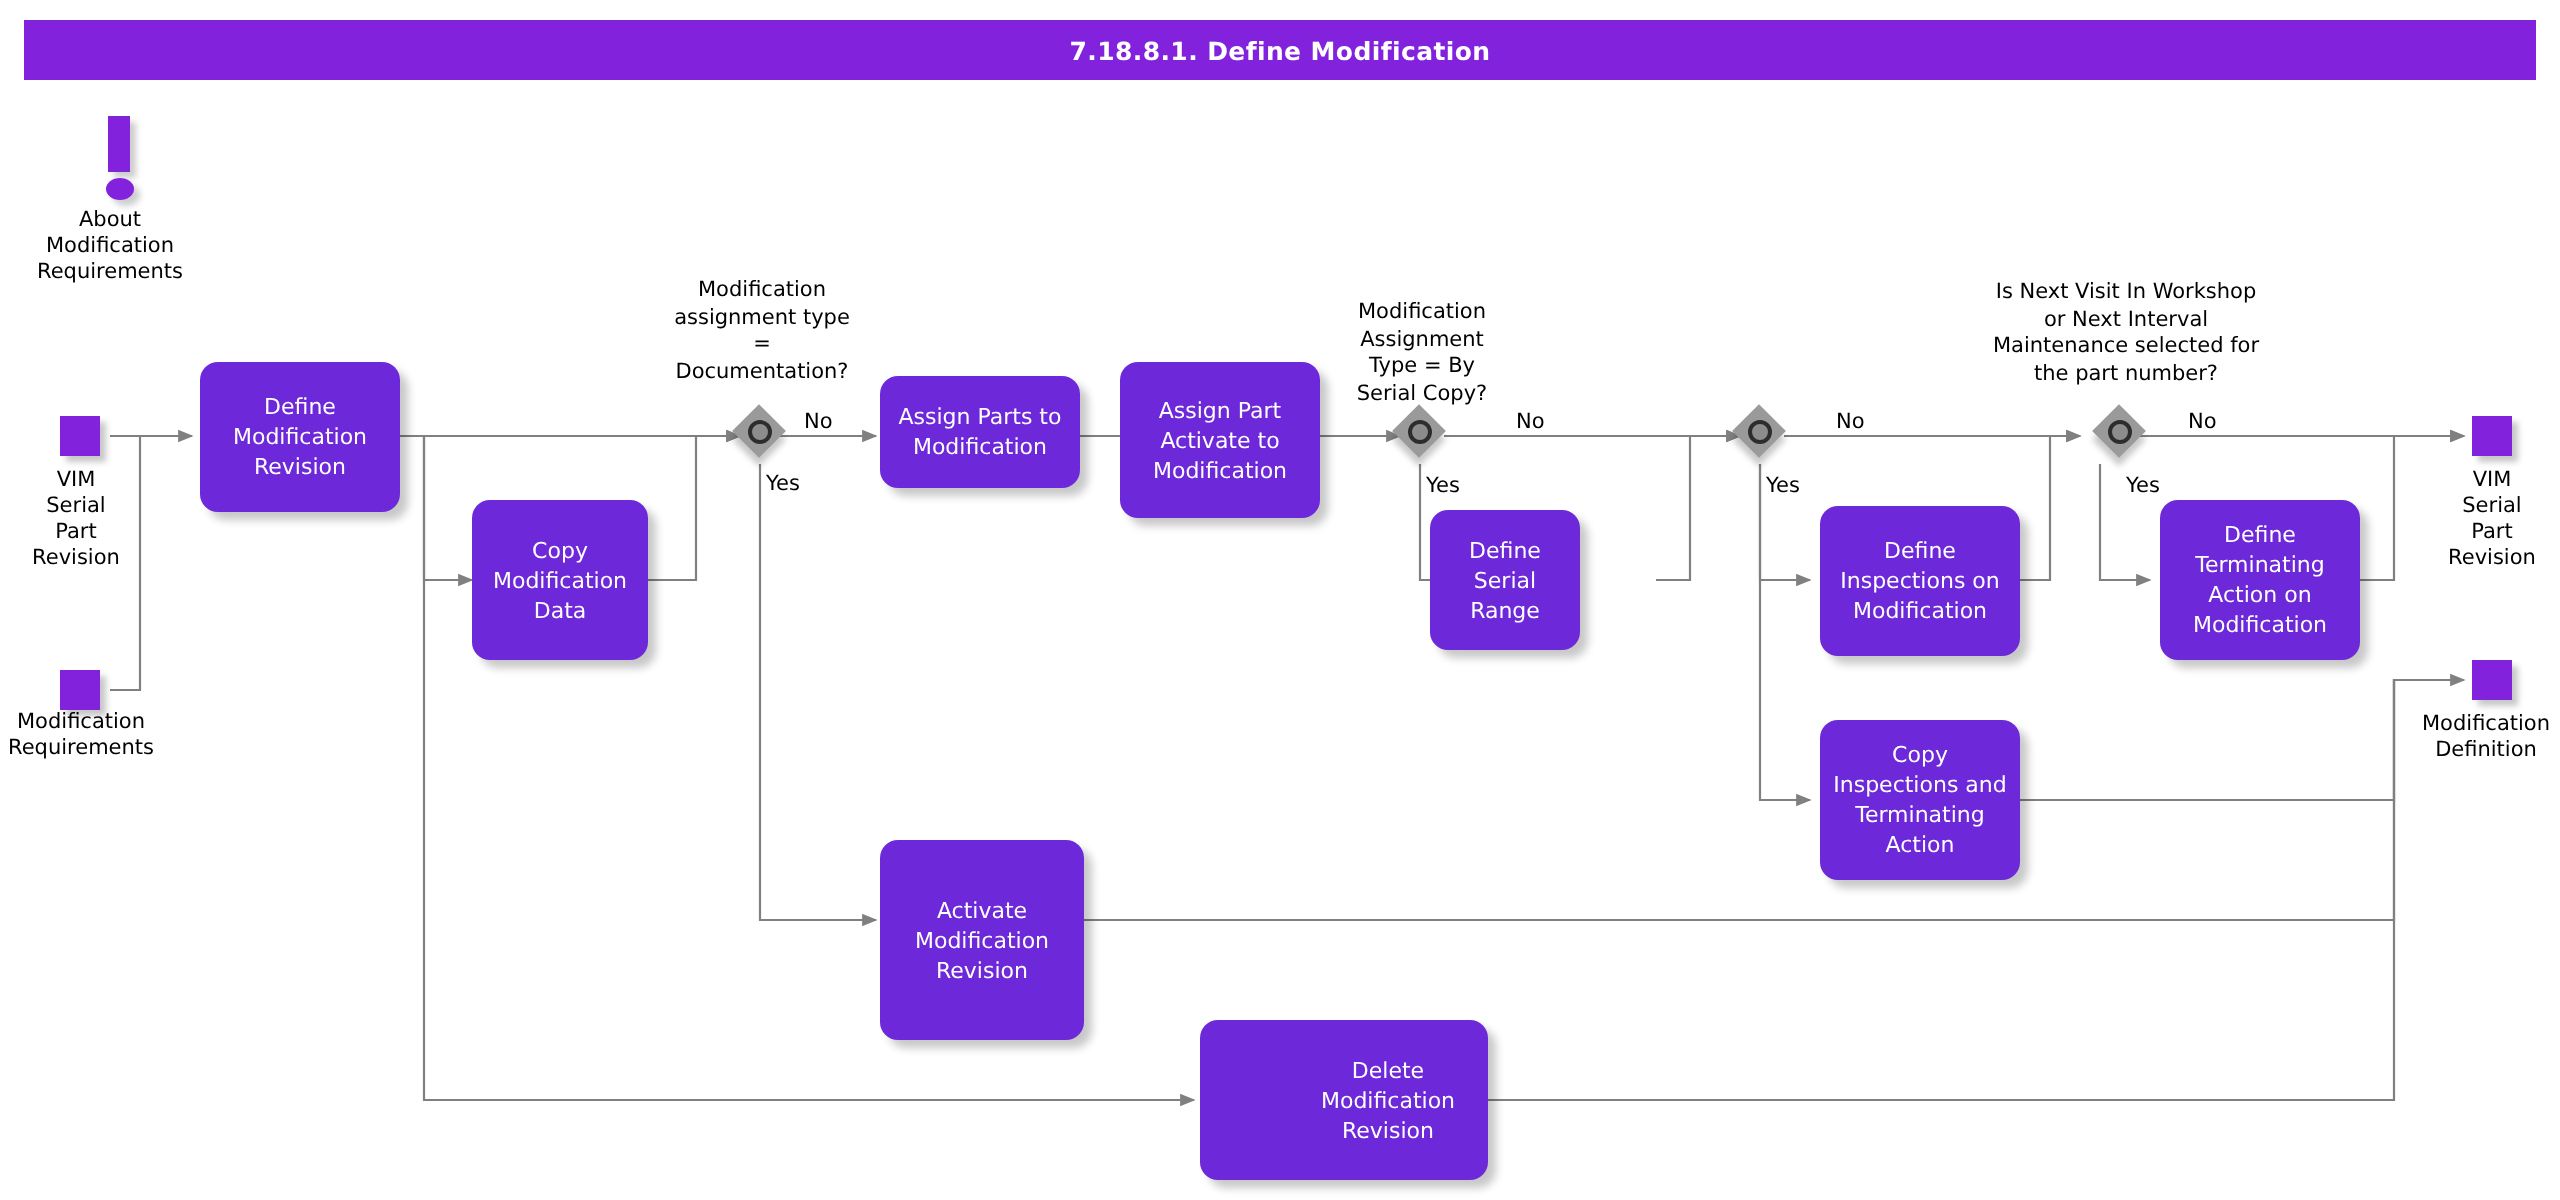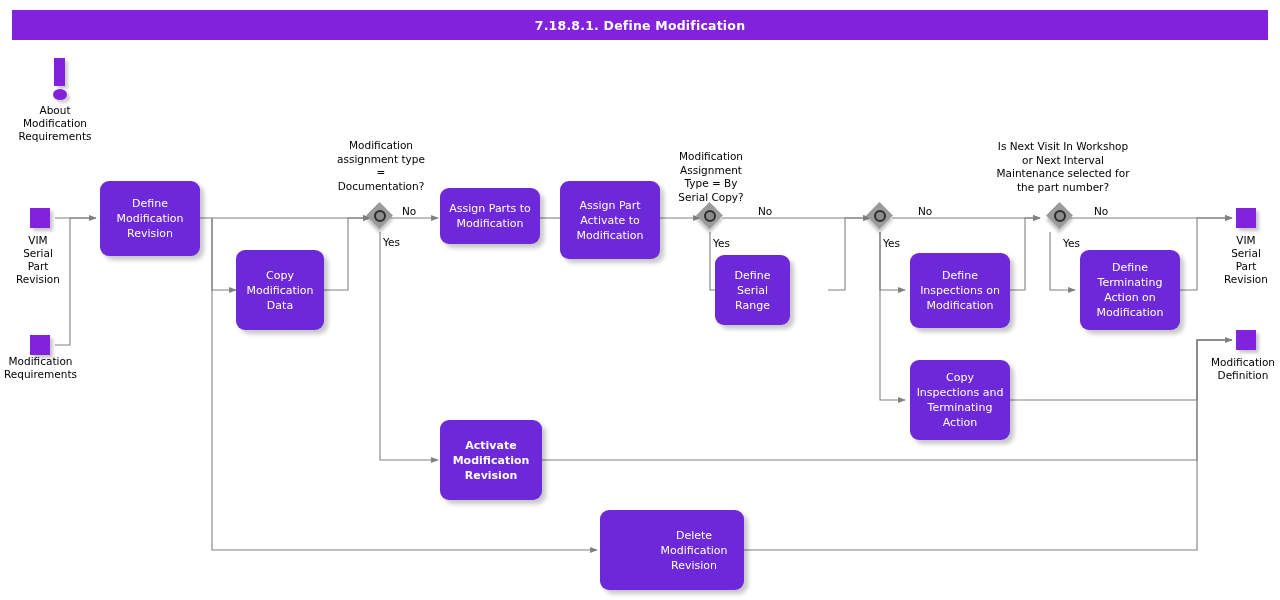--- a/index.html
+++ b/index.html
@@ -209,21 +209,21 @@
 
   <div class="proc" style="left:1080px;top:250px;width:100px;height:80px;">
     <span>
         <div>Define</div>
         <div>Terminating</div>
         <div>Action on</div>
         <div>Modification</div>
       </span>
   </div>
 
-  <div class="proc" style="left:440px;top:420px;width:102px;height:80px;font-weight:bold;">
+  <div class="proc" style="left:440px;top:420px;width:102px;height:100px;">
     <span>
         <div>Activate</div>
         <div>Modification</div>
         <div>Revision</div>
       </span>
   </div>
 
   <div class="proc" style="left:600px;top:510px;width:100px;height:80px;padding-left:44px;">
     <span>
         <div>Delete</div>

